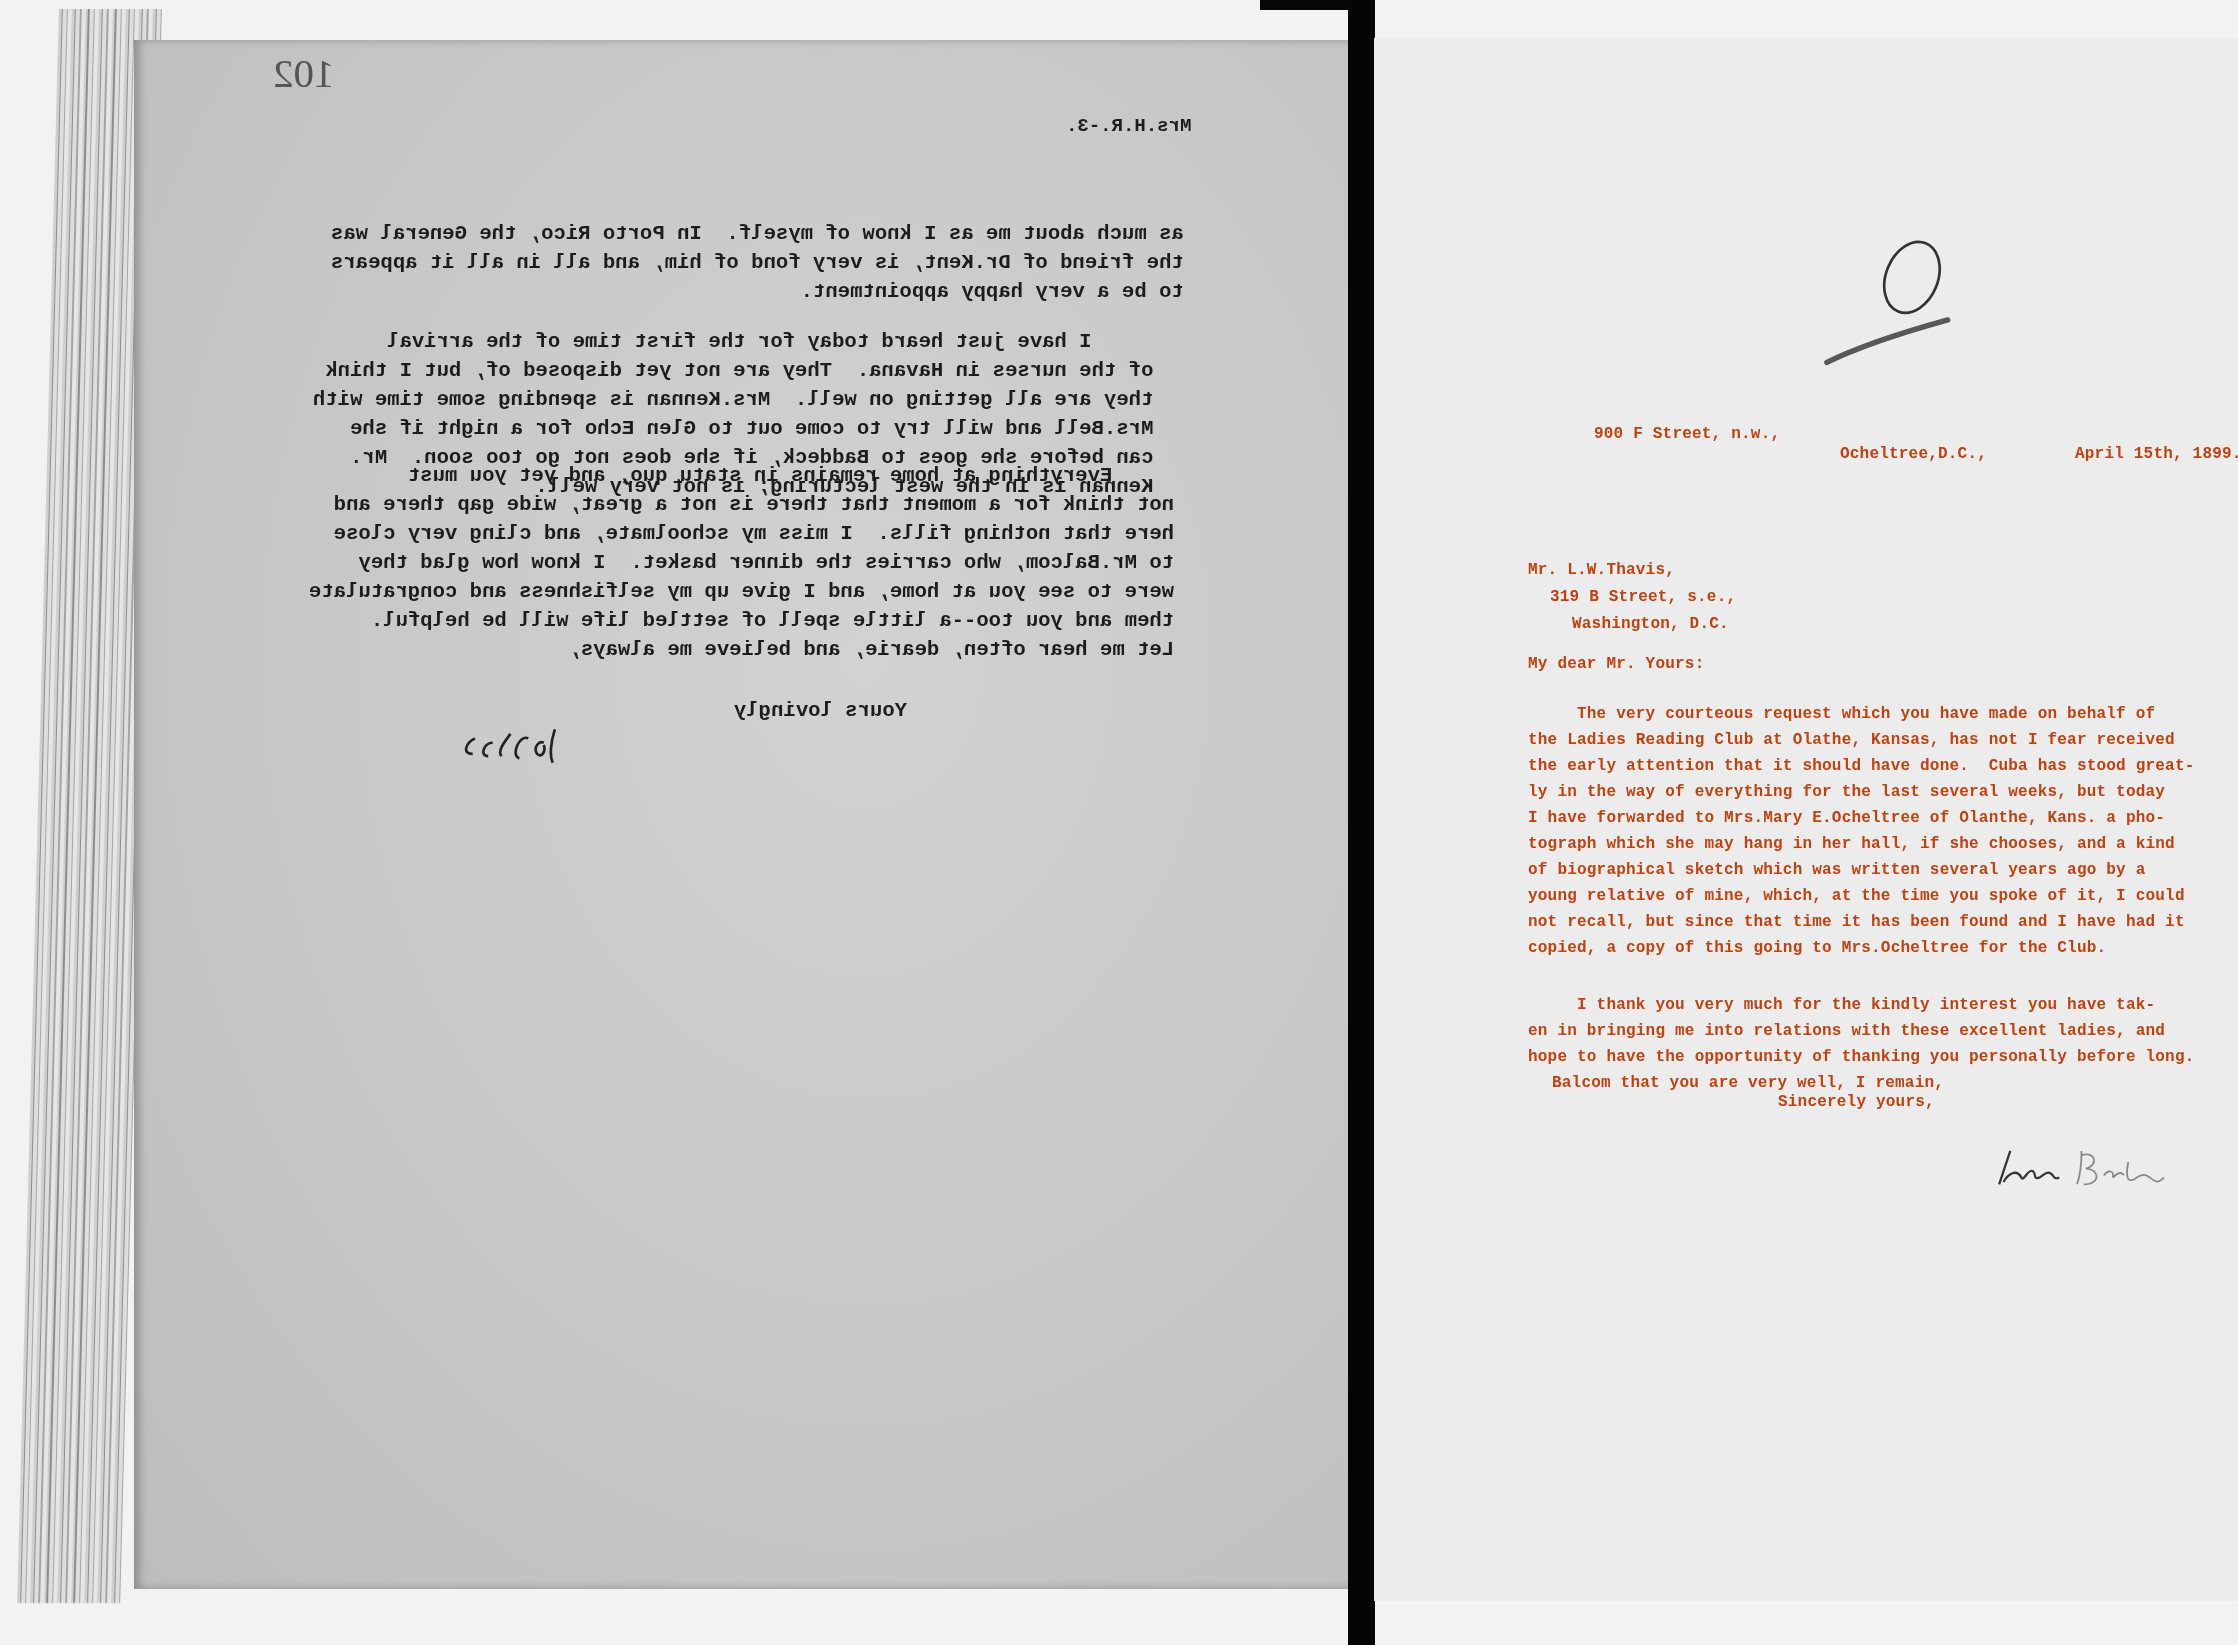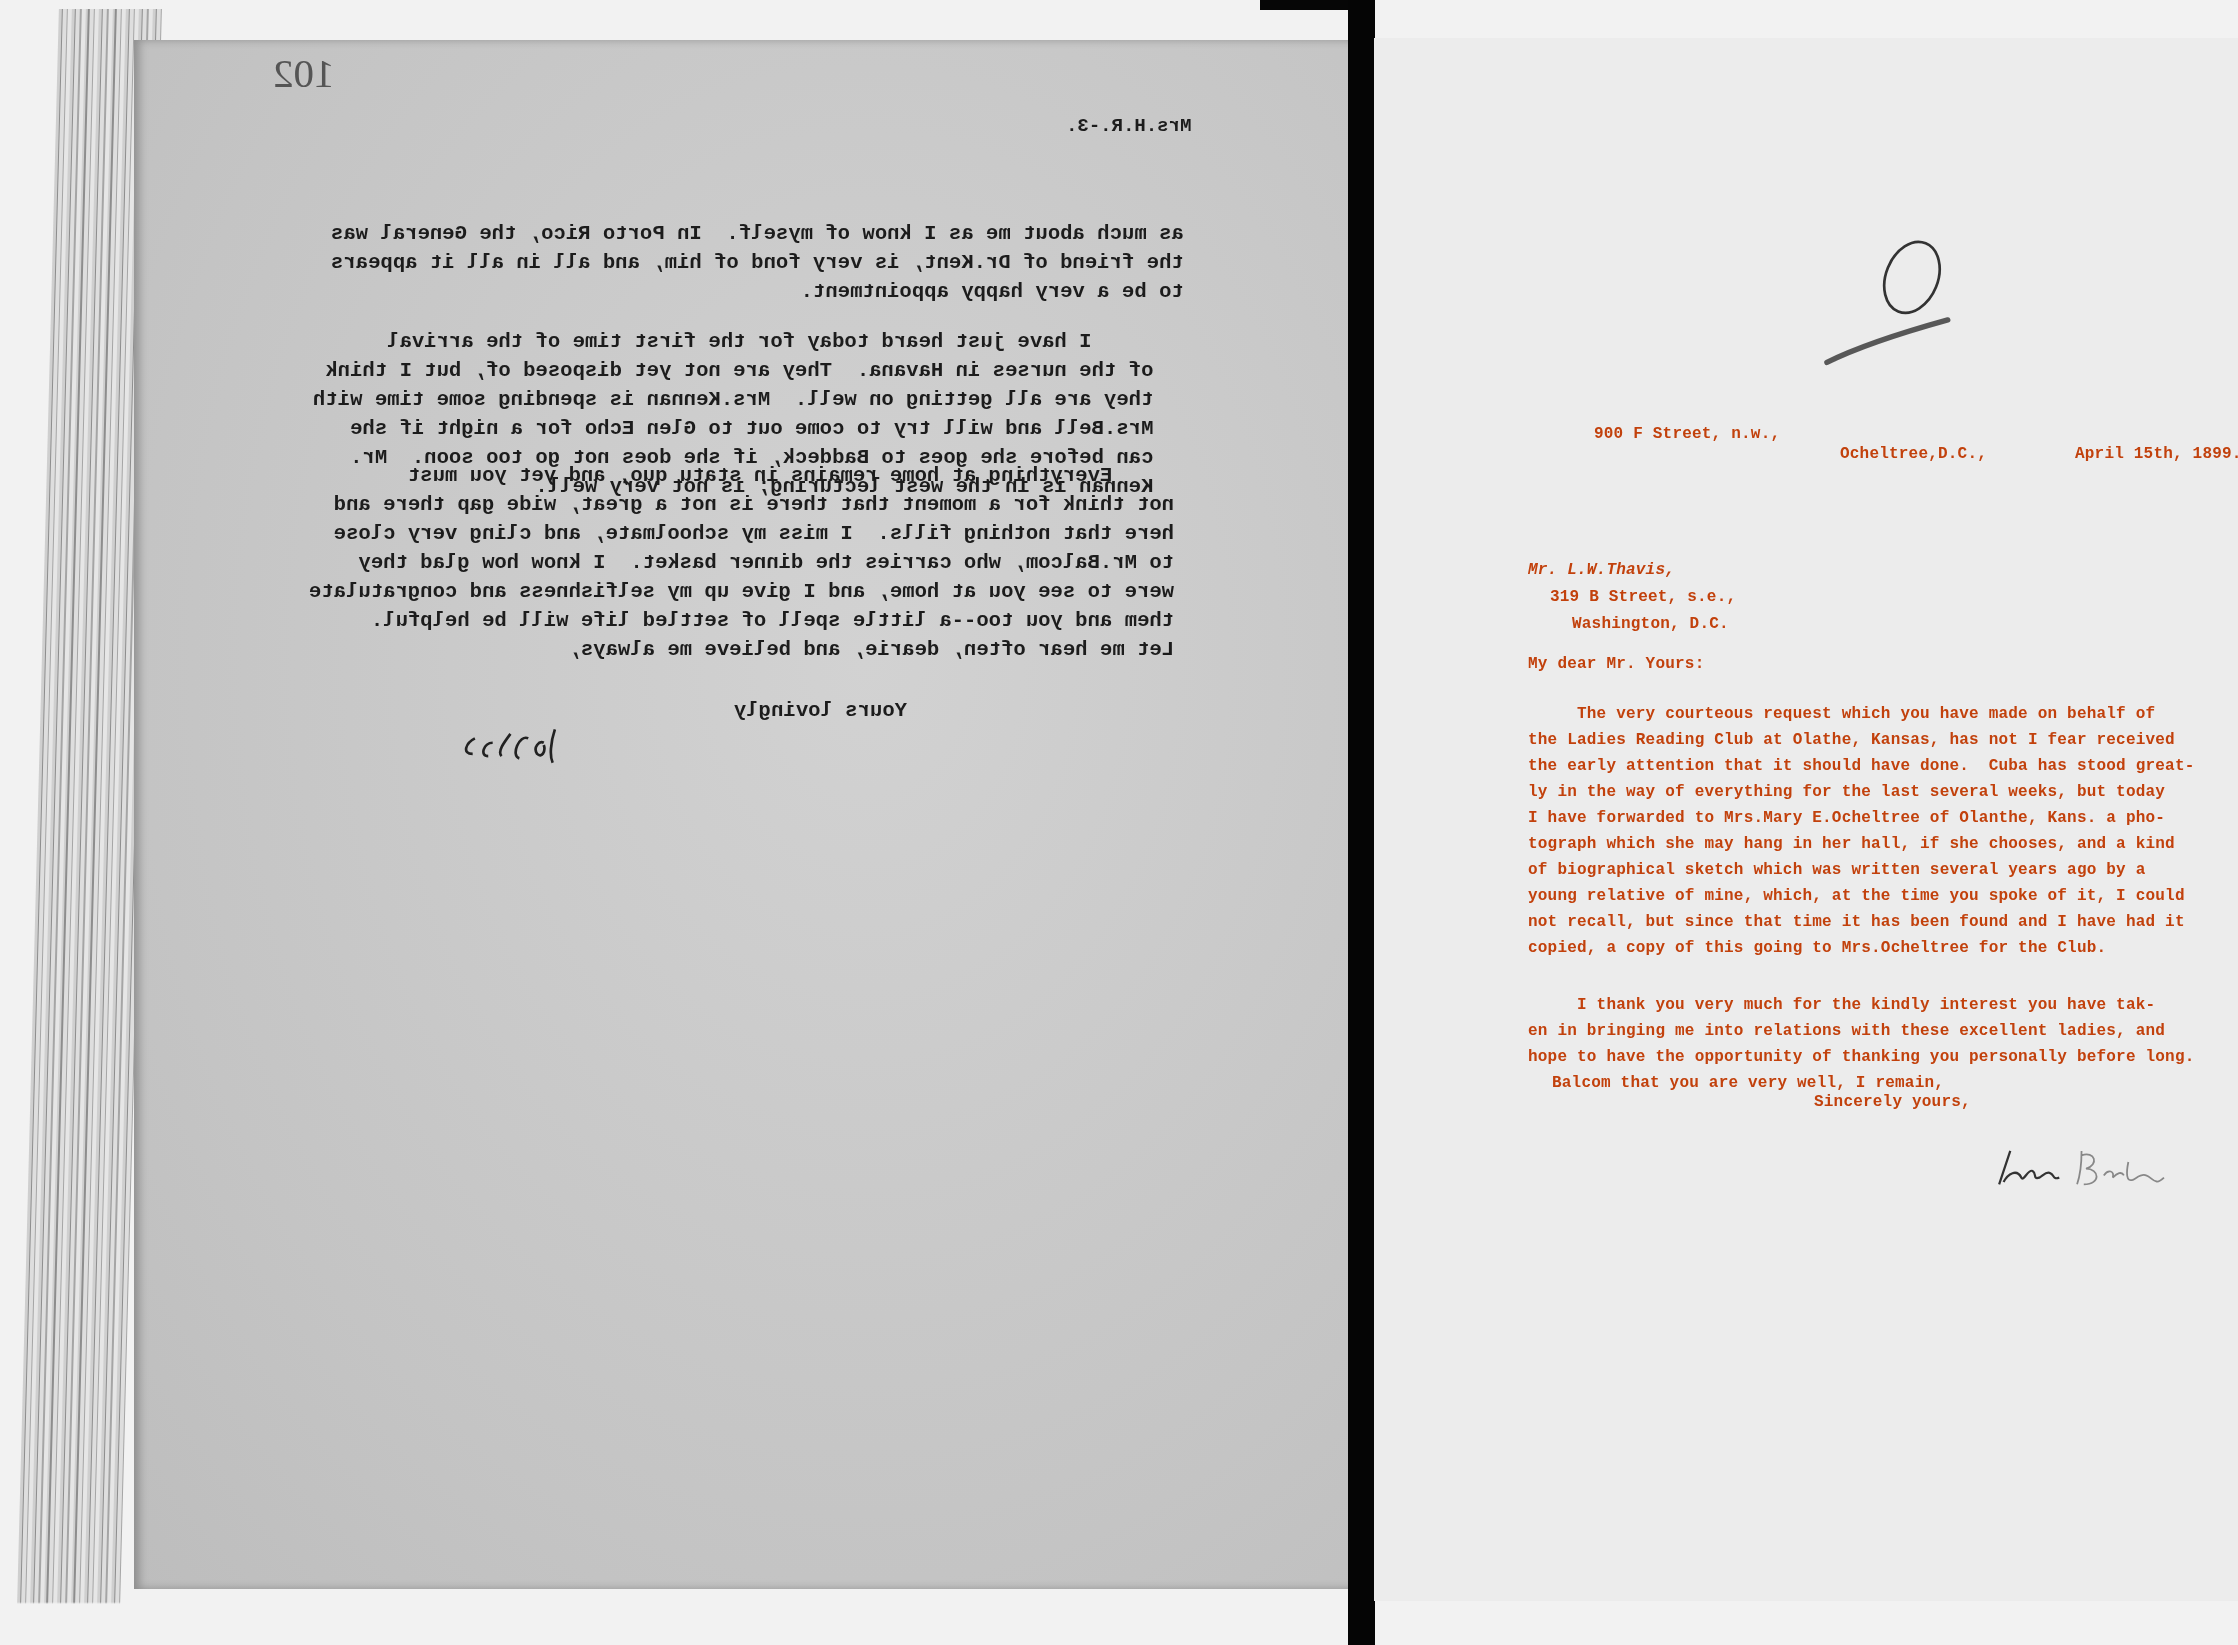--- a/index.html
+++ b/index.html
@@ -114,42 +114,42 @@
   <div class="typed" style="left:1683px; top:441px; left:1685px;"></div>
 
   <div class="typed" style="left:2131px; top:441px;" data-name="letter-date-visible">April 15th, 1899.</div>
 
   <style>
     [data-name="sender-address-line2"]{ left:1840px !important; }
     [data-name="sender-address-line1"]{ left:1594px !important; }
     [data-name="letter-date-visible"]{ left:2075px !important; }
   </style>
 
-  <div class="typed" style="left:1528px; top:557px;font-style:italic;" data-name="recipient-name">Mr. L.W.Thavis,</div>
+  <div class="typed" style="left:1528px; top:557px;" data-name="recipient-name">Mr. L.W.Thavis,</div>
   <div class="typed" style="left:1550px; top:584px;text-align:right;" data-name="recipient-street">319 B Street, s.e.,</div>
   <div class="typed" style="left:1572px; top:611px;text-align:right;" data-name="recipient-city">Washington, D.C.</div>
 
   <div class="typed" style="left:1528px; top:651px;" data-name="salutation">My dear Mr. Yours:</div>
 
   <div class="typed" style="left:1528px; top:692px;" data-name="body-paragraph-1">     The very courteous request which you have made on behalf of
 the Ladies Reading Club at Olathe, Kansas, has not I fear received
 the early attention that it should have done.  Cuba has stood great-
 ly in the way of everything for the last several weeks, but today
 I have forwarded to Mrs.Mary E.Ocheltree of Olanthe, Kans. a pho-
 tograph which she may hang in her hall, if she chooses, and a kind
 of biographical sketch which was written several years ago by a
 young relative of mine, which, at the time you spoke of it, I could
 not recall, but since that time it has been found and I have had it
 copied, a copy of this going to Mrs.Ocheltree for the Club.</div>
   <div class="typed" style="left:1528px; top:981px;" data-name="body-paragraph-2">     I thank you very much for the kindly interest you have tak-
 en in bringing me into relations with these excellent ladies, and
 hope to have the opportunity of thanking you personally before long.</div>
 
   <div class="typed" style="left:1554px; top:1061px; left:1552px;" data-name="closing-line">Balcom that you are very well, I remain,</div>
-  <div class="typed" style="left:1598px; top:1081px; left:1598px;margin-left:36px;" data-name="complimentary-close">Sincerely yours,</div>
+  <div class="typed" style="left:1598px; top:1081px; left:1598px;" data-name="complimentary-close">Sincerely yours,</div>
   <style>
     [data-name="closing-line"]{ left:1552px !important; top:1070px !important; }
     [data-name="complimentary-close"]{ left:1778px !important; top:1089px !important; }
     [data-name="body-paragraph-1"]{ top:701px !important; }
     [data-name="body-paragraph-2"]{ top:992px !important; }
   </style>
 
   <svg class="signature" viewBox="0 0 420 110" data-name="signature-clara-barton">
     <path d="M40 20 C30 50 20 80 15 95 M25 90 c10 -20 30 -30 40 -10 c5 10 15 -20 25 -15 c10 5 0 20 15 15 c10 -5 15 -15 25 -10 c10 5 5 15 20 10" stroke="#333" stroke-width="5" fill="none"></path>
     <path d="M200 20 c0 30 -5 60 -10 75 M200 30 c30 -10 40 20 10 30 c30 0 35 35 -5 35 M250 75 c10 -15 25 -10 20 5 c10 -10 20 -15 25 -5 M305 45 c-5 25 -5 45 10 40 c10 -5 20 -15 30 -10 c15 5 20 25 40 5" stroke="#888" stroke-width="4" fill="none"></path>

